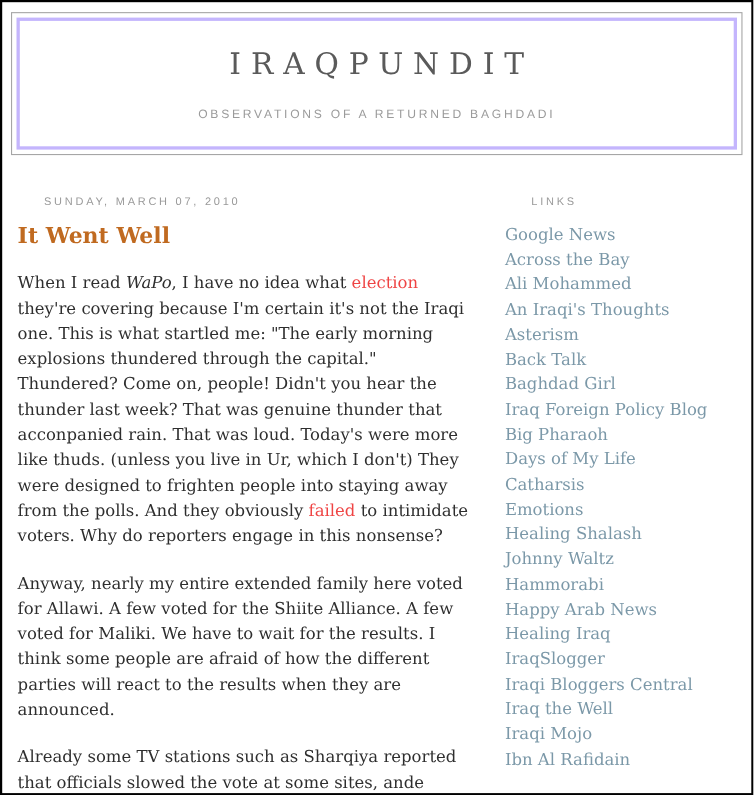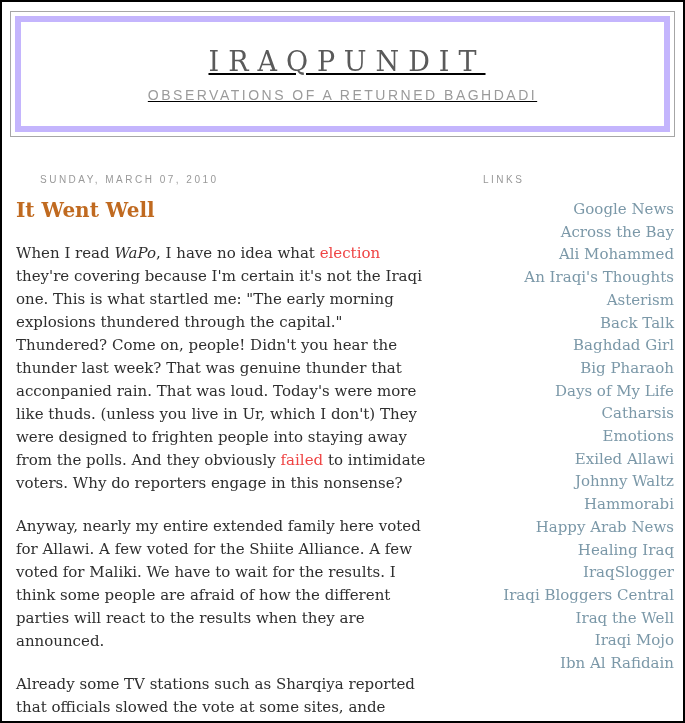--- a/index.html
+++ b/index.html
@@ -13,38 +13,37 @@
     overflow: hidden;
     font-family: "DejaVu Serif", serif;
   }
   
   .header-box {
     margin: 9px 8px 0 8px;
     border: 1px solid #a6a6a6;
     padding: 4px;
   }
   .header-inner {
-    border: 6px solid #c4b5fd;
+    border: 3px solid #c4b5fd;
     padding: 24px 10px 23px 10px;
     text-align: center;
-    text-decoration: underline;
   }
   .blog-title {
     font-family: "DejaVu Serif", serif;
     font-size: 27px;
     font-weight: normal;
     letter-spacing: 9px;
     color: #5a5a5a;
     text-indent: 9px; 
     cursor: pointer;
   }
   .blog-subtitle {
-    margin-top: 10px;
+    margin-top: 24px;
     font-family: "Liberation Sans", sans-serif;
-    font-size: 14px;
+    font-size: 11px;
     letter-spacing: 2.5px;
     color: #9b9b9b;
     text-transform: uppercase;
   }
   
   .content {
     display: flex;
     padding: 37px 0 0 14px;
     align-items: flex-start;
   }
@@ -84,21 +83,20 @@
   .links-list { margin-top: 13px; }
   .links-list a {
     display: block;
     font-family: "DejaVu Serif", serif;
     font-size: 15px;
     line-height: 22.7px;
     color: #7b98a8;
     text-decoration: none;
     cursor: pointer;
     white-space: nowrap;
-    text-align: right;
   }
 </style>
 </head>
 <body>
 
 <div class="frame">
 
   <div class="header-box">
     <div class="header-inner">
       <div class="blog-title">IRAQPUNDIT</div>
@@ -121,25 +119,26 @@
     <div class="side-col">
       <div class="side-heading">LINKS</div>
       <div class="links-list">
           <a href="#">Google News</a>
           <a href="#">Across the Bay</a>
           <a href="#">Ali Mohammed</a>
           <a href="#">An Iraqi's Thoughts</a>
           <a href="#">Asterism</a>
           <a href="#">Back Talk</a>
           <a href="#">Baghdad Girl</a>
+          <a href="#">Iraq Foreign Policy Blog</a>
           <a href="#">Big Pharaoh</a>
           <a href="#">Days of My Life</a>
           <a href="#">Catharsis</a>
           <a href="#">Emotions</a>
-          <a href="#">Exiled Allawi</a>
+          <a href="#">Healing Shalash</a>
           <a href="#">Johnny Waltz</a>
           <a href="#">Hammorabi</a>
           <a href="#">Happy Arab News</a>
           <a href="#">Healing Iraq</a>
           <a href="#">IraqSlogger</a>
           <a href="#">Iraqi Bloggers Central</a>
           <a href="#">Iraq the Well</a>
           <a href="#">Iraqi Mojo</a>
           <a href="#">Ibn Al Rafidain</a>
         </div>

